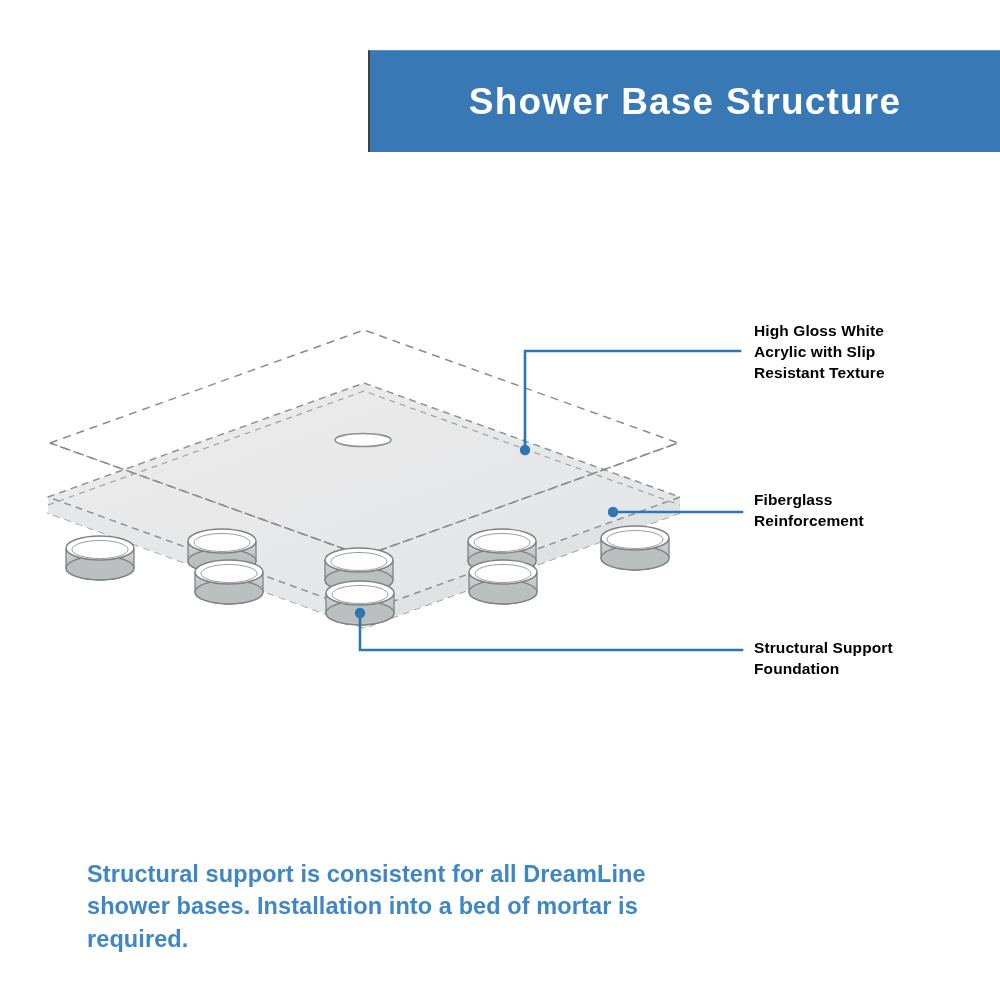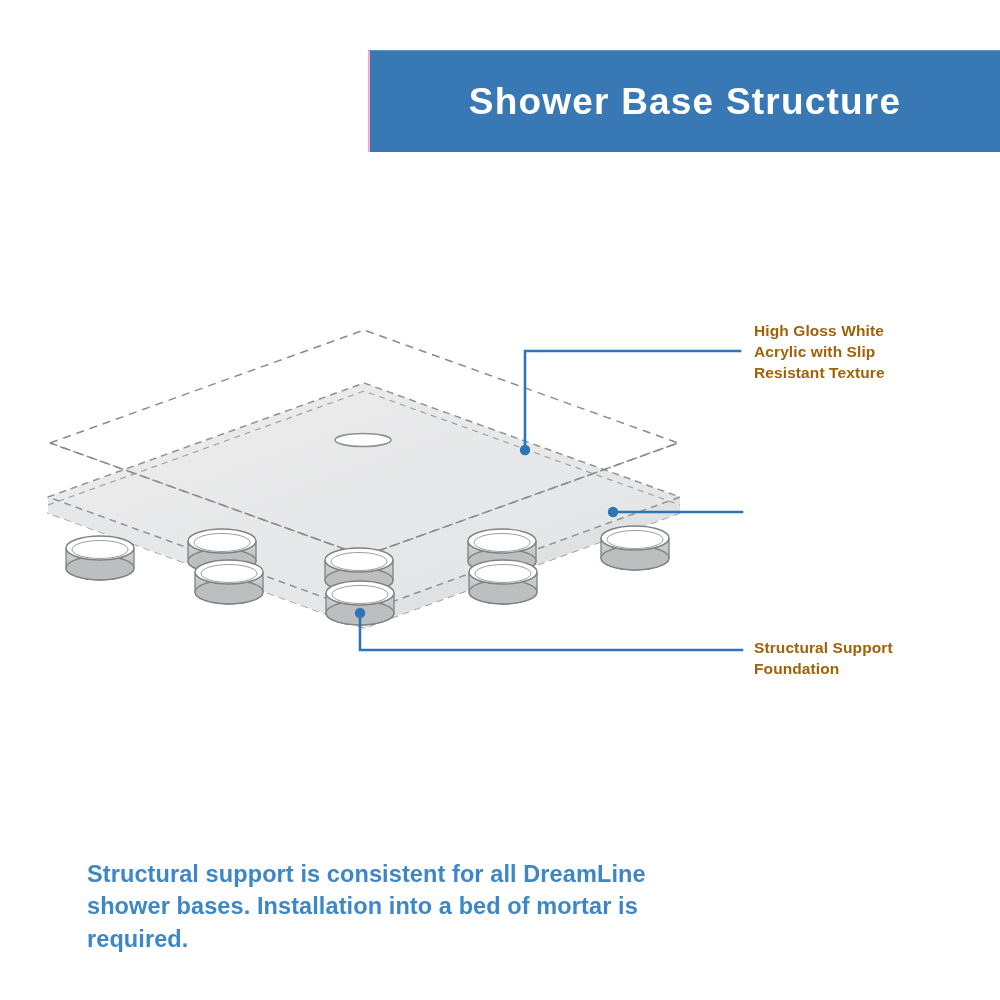--- a/index.html
+++ b/index.html
@@ -24,21 +24,21 @@
 
   
   #title-banner {
     position: absolute;
     left: 368px;
     top: 50px;
     width: 632px;
     height: 102px;
     background: #3878b4;
     box-sizing: border-box;
-    border-left: 2px solid #f9a8d4;
+    border-left: 2px solid #404040;
     border-top: 1px solid #5c92c4;
     display: flex;
     align-items: center;
     justify-content: center;
   }
   #title-text {
     color: #ffffff;
     font-size: 37px;
     font-weight: bold;
     letter-spacing: 1.2px;
@@ -53,21 +53,21 @@
     position: absolute;
     left: 0;
     top: 0;
     width: 1000px;
     height: 1000px;
   }
 
   
   .callout-label {
     position: absolute;
-    color: #a16207;
+    color: #000000;
     font-size: 15.5px;
     font-weight: bold;
     line-height: 1.37;
     font-family: "Liberation Sans", sans-serif;
     letter-spacing: 0.1px;
     white-space: pre-line;
   }
   #callout-acrylic  { left: 754px; top: 320px; width: 232px; }
   #callout-fiber    { left: 754px; top: 489px; width: 232px; }
   #callout-support  { left: 754px; top: 631px; width: 232px; margin-top: 6px; }
@@ -200,19 +200,21 @@
 
       <path d="M 360,613 L 360,650 L 742,650" fill="none" stroke="#2e75b6" stroke-width="2.6" stroke-linecap="square"></path>
       <circle cx="360" cy="613" r="5.2" fill="#2e75b6"></circle>
     </g>
   </svg>
 
   <div class="callout-label" id="callout-acrylic">High Gloss White
 Acrylic with Slip
 Resistant Texture</div>
 
+  <div class="callout-label" id="callout-fiber">Fiberglass
+Reinforcement</div>
 
   <div class="callout-label" id="callout-support">Structural Support
 Foundation</div>
 
   <div id="footer-caption">Structural support is consistent for all DreamLine shower bases. Installation into a bed of mortar is required.</div>
 
 </div>
 
 </body></html>

